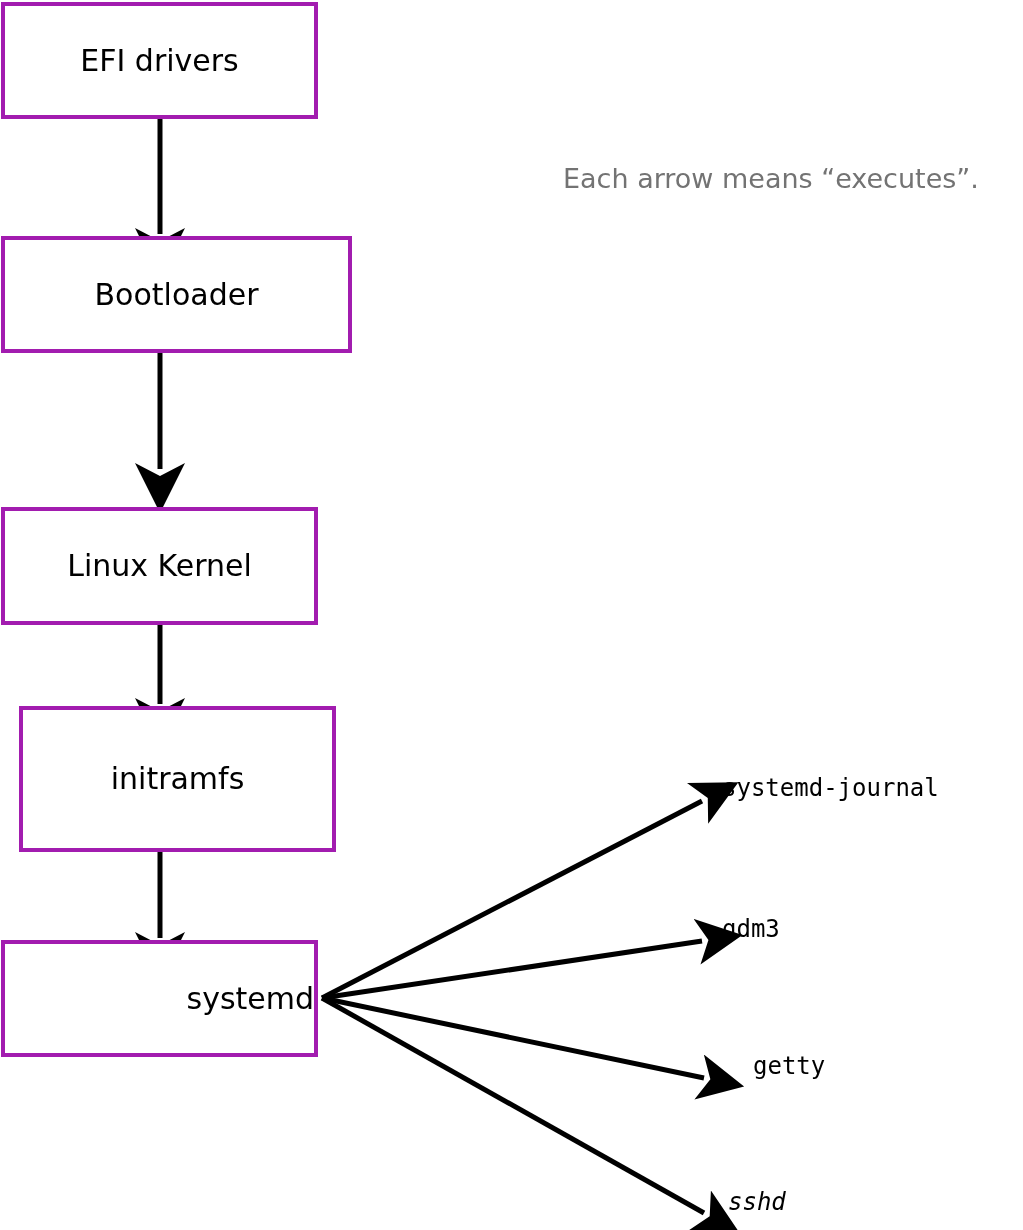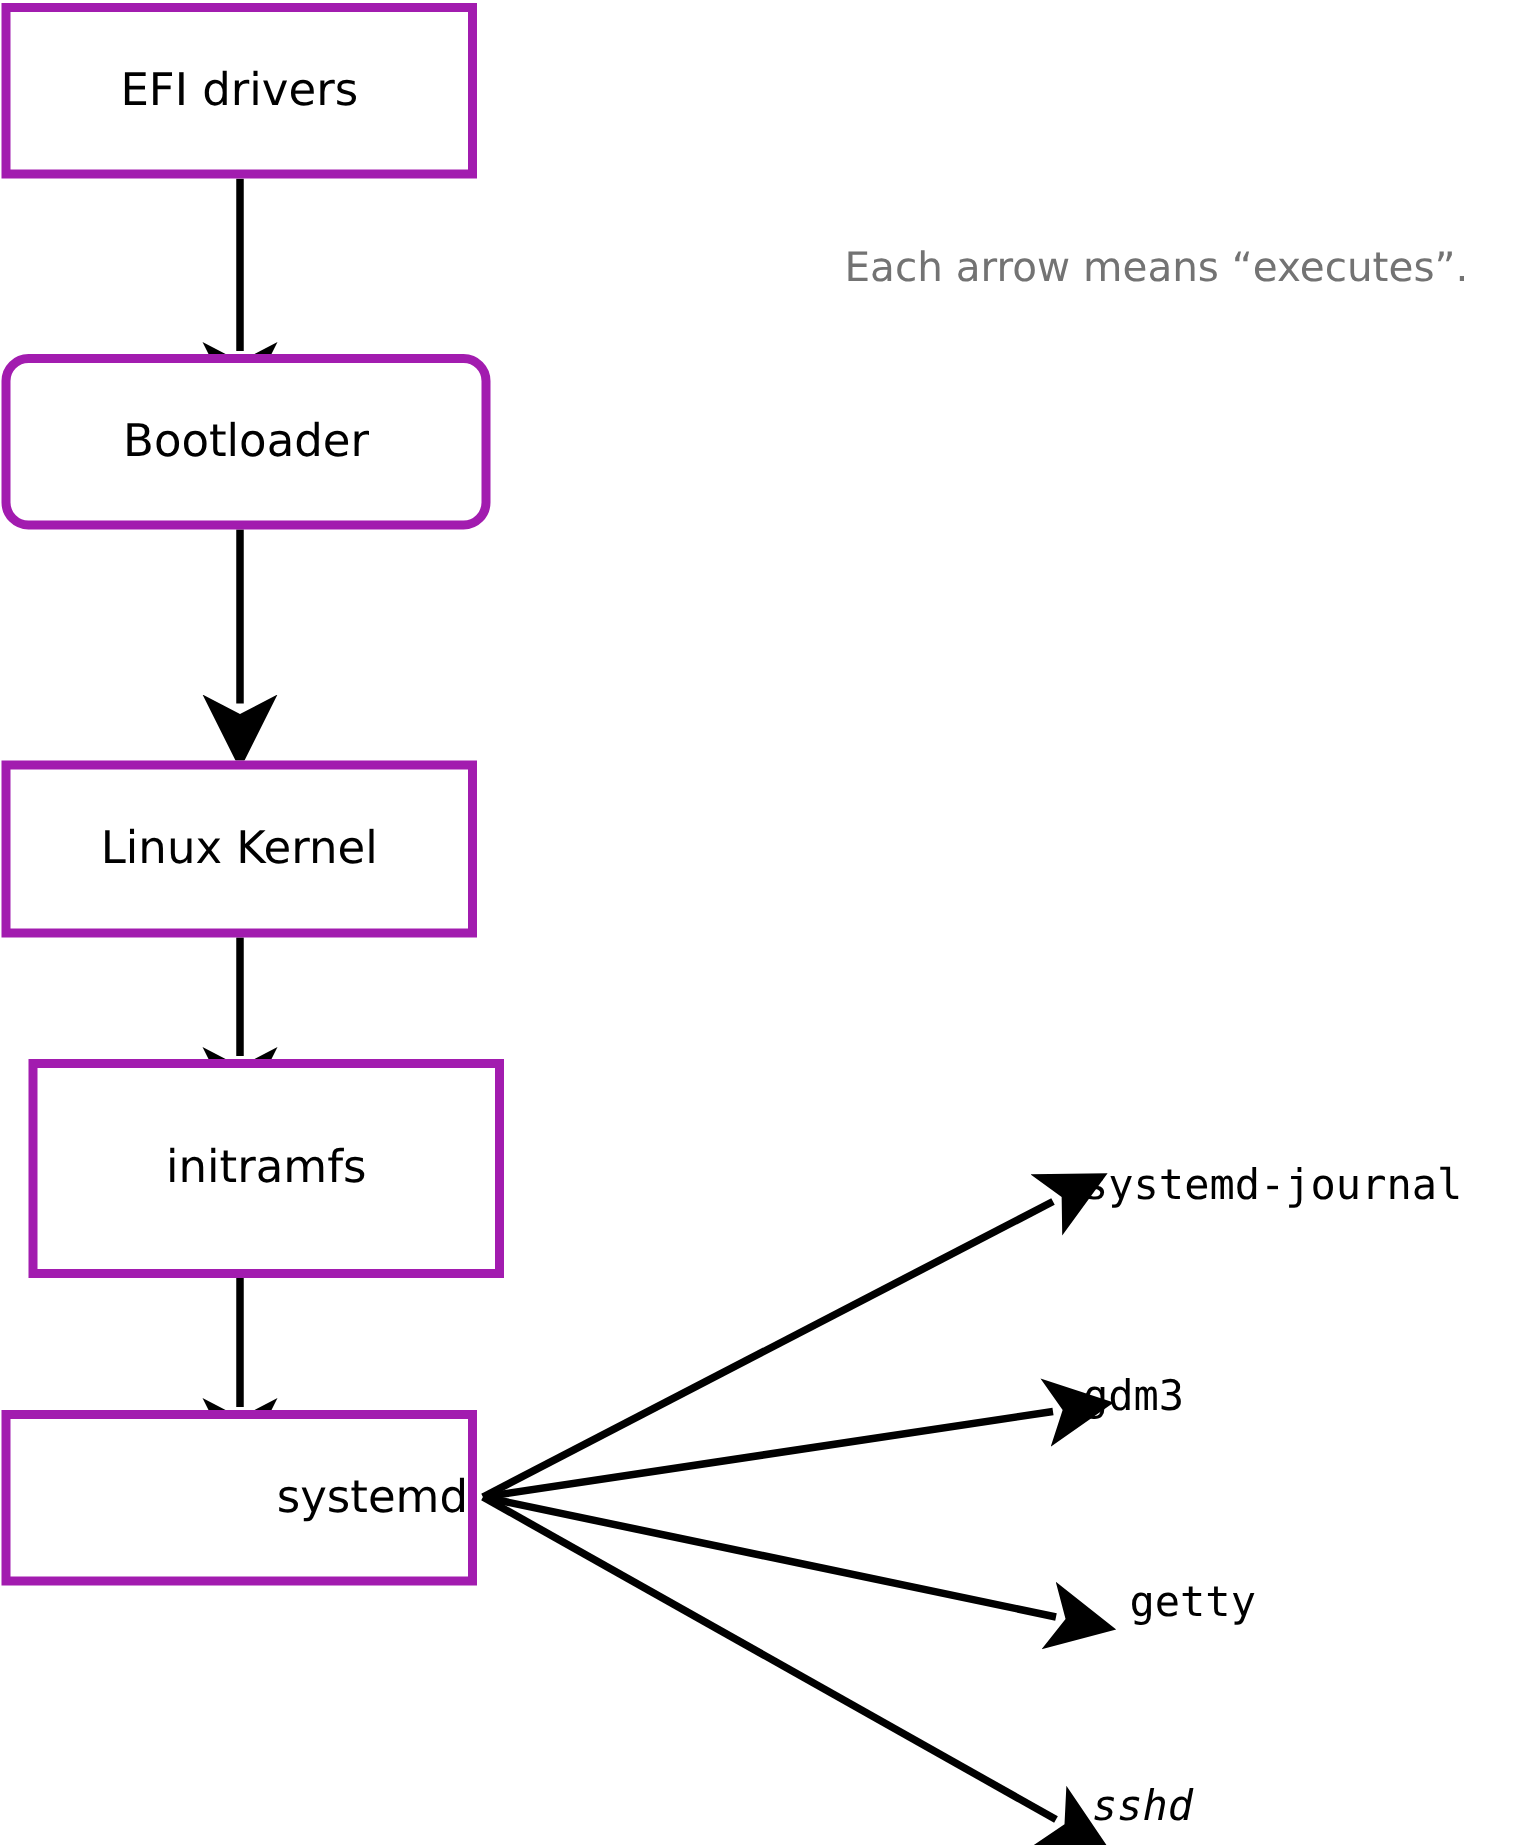--- a/index.html
+++ b/index.html
@@ -21,21 +21,21 @@
   #diagram-svg {
     position: absolute;
     left: 0;
     top: 0;
     width: 1023px;
     height: 1230px;
   }
   .stage-box {
     position: absolute;
     box-sizing: border-box;
-    border: 6px solid #a21caf;
+    border: 4px solid #a21caf;
     background: #ffffff;
     display: flex;
     align-items: center;
     justify-content: center;
   }
   .stage-label {
     font-family: "DejaVu Sans", "Liberation Sans", sans-serif;
     font-size: 30px;
     line-height: 1;
     color: #000000;
@@ -45,21 +45,21 @@
     position: absolute;
     font-family: "DejaVu Sans", "Liberation Sans", sans-serif;
     font-size: 27px;
     line-height: 1;
     color: #737373;
     white-space: nowrap;
   }
   .proc-label {
     position: absolute;
     font-family: "DejaVu Sans Mono", "Liberation Mono", monospace;
-    font-size: 28px;
+    font-size: 24px;
     line-height: 1;
     color: #000000;
     white-space: nowrap;
   }
 </style>
 </head>
 <body>
 
 <div id="canvas">
 
@@ -83,21 +83,21 @@
         <line x1="322" y1="998" x2="702" y2="941" stroke="#000000" stroke-width="5" marker-end="url(#arrowhead-fan)"></line>
         <line x1="322" y1="998" x2="704" y2="1078" stroke="#000000" stroke-width="5" marker-end="url(#arrowhead-fan)"></line>
         <line x1="322" y1="998" x2="704" y2="1213" stroke="#000000" stroke-width="5" marker-end="url(#arrowhead-fan)"></line>
       </g>
   </svg>
 
   <div id="box-layer">
       <div class="stage-box" style="left: 1px; top: 2px; width: 317px; height: 117px;">
         <span class="stage-label">EFI drivers</span>
       </div>
-      <div class="stage-box" style="left: 1px; top: 236px; width: 326px; height: 117px; border-radius: 18px;">
+      <div class="stage-box" style="left: 1px; top: 236px; width: 351px; height: 117px;">
         <span class="stage-label">Bootloader</span>
       </div>
       <div class="stage-box" style="left: 1px; top: 471px; width: 317px; height: 118px; margin-top: 36px;">
         <span class="stage-label">Linux Kernel</span>
       </div>
       <div class="stage-box" style="left: 19px; top: 706px; width: 317px; height: 146px;">
         <span class="stage-label">initramfs</span>
       </div>
       <div class="stage-box" style="left: 1px; top: 940px; width: 317px; height: 117px; justify-content: flex-end;">
         <span class="stage-label">systemd</span>

